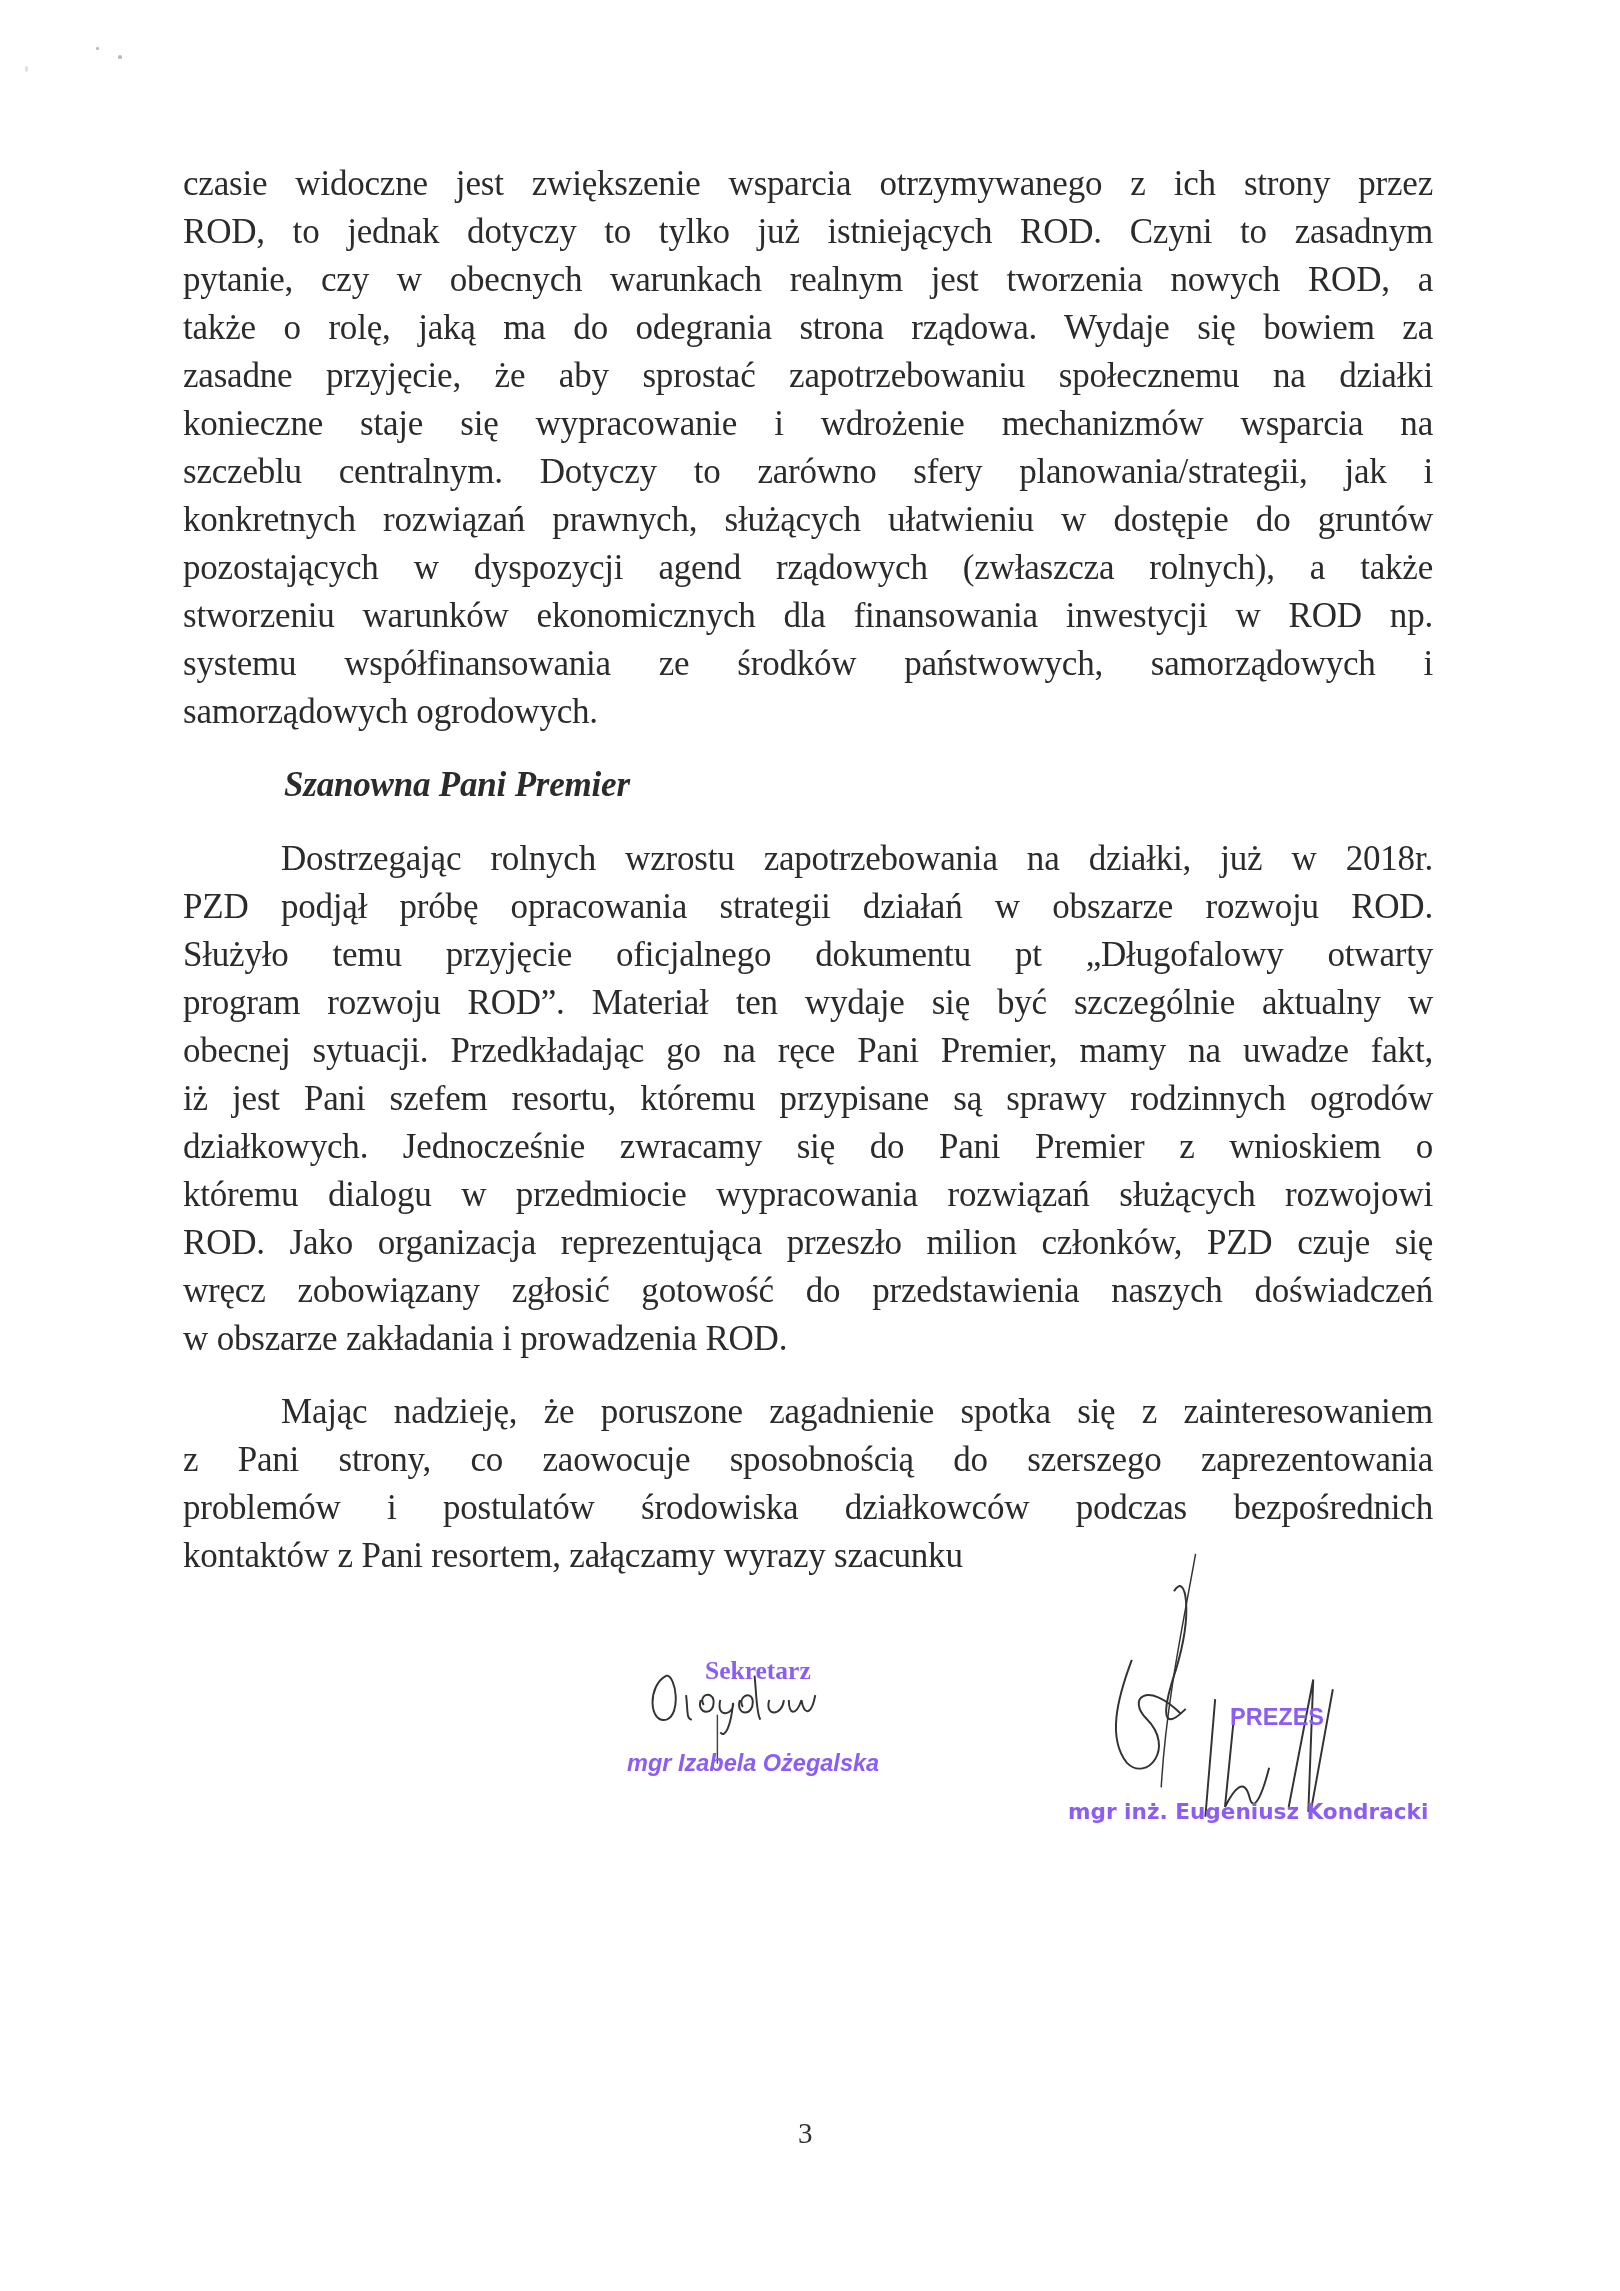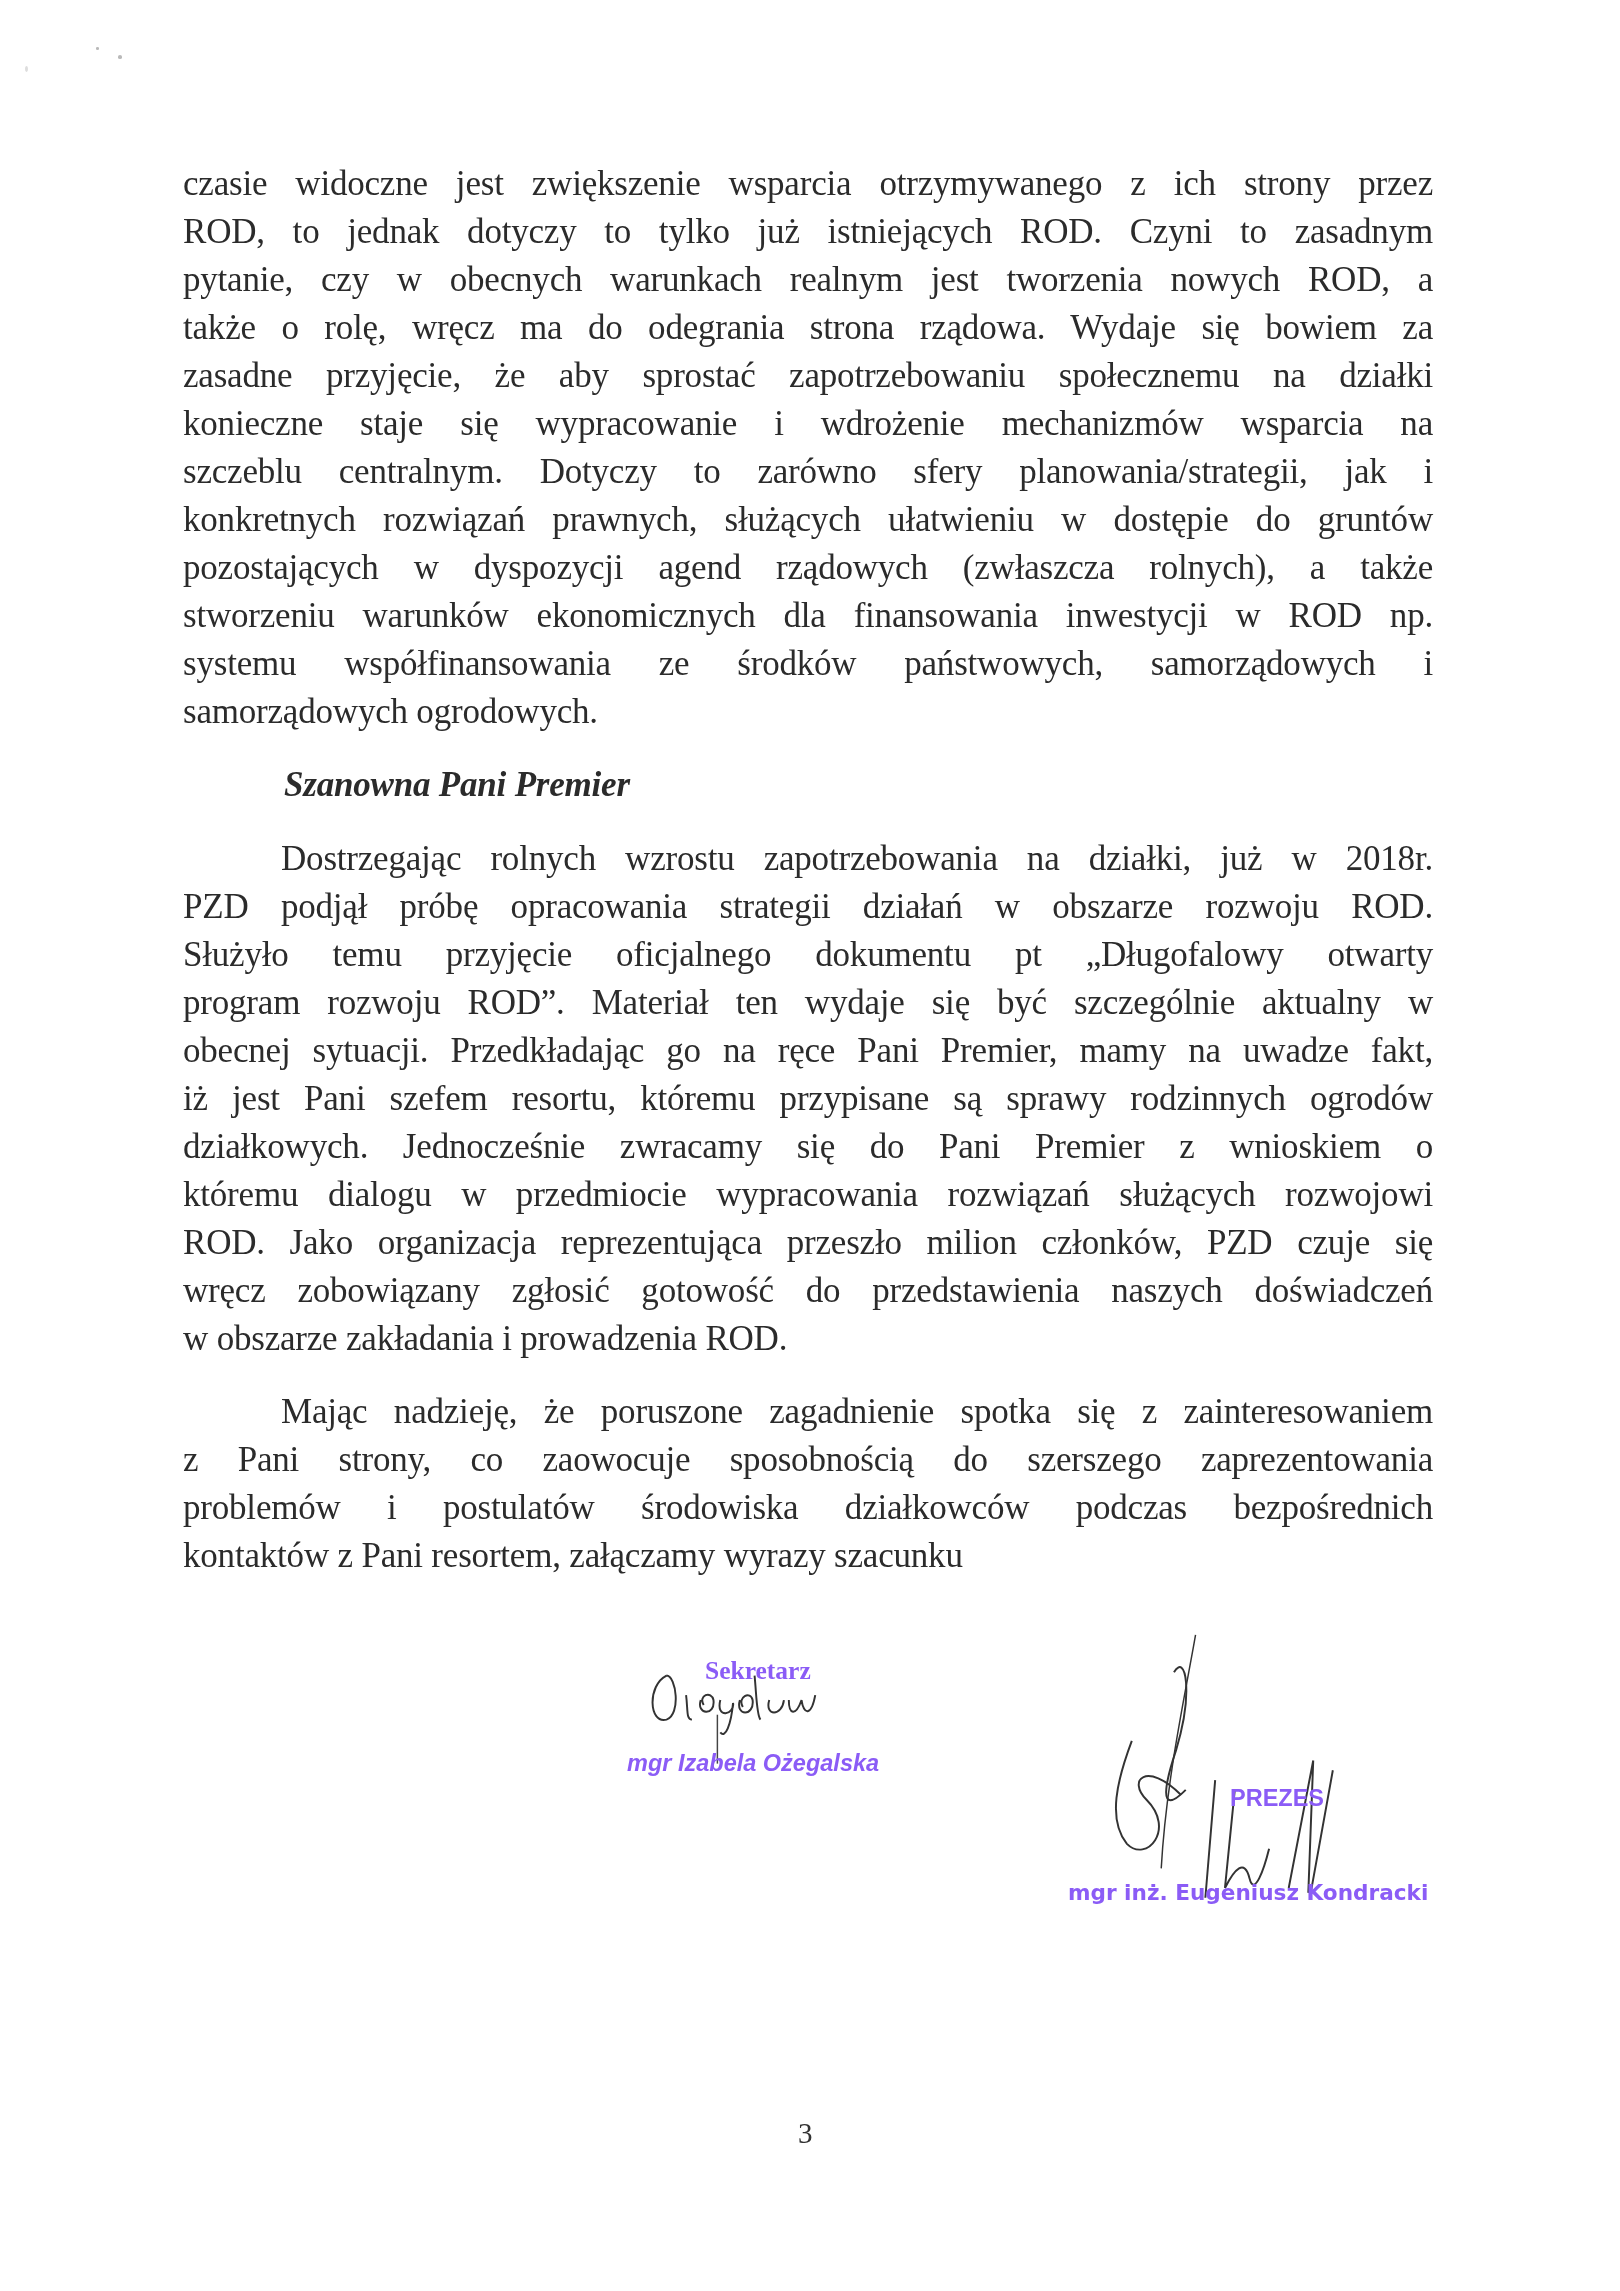--- a/index.html
+++ b/index.html
@@ -64,21 +64,21 @@
       position: absolute; left: 78px; top: 0px;
       font-family: "Liberation Serif", serif;
       font-weight: bold; font-size: 25.5px;
     }
     .sig-left .name {
       position: absolute; left: 0px; top: 94px;
       font-family: Liberation Sans, sans-serif;
       font-style: italic; font-weight: bold; font-size: 23.5px;
       white-space: nowrap;
     }
-    .sig-right { left: 1068px; top: 1633px; width: 412px; height: 304px; }
+    .sig-right { left: 1068px; top: 1552px; width: 412px; height: 304px; }
     .sig-right .role {
       position: absolute; left: 162px; top: 152px;
       font-family: "Liberation Sans", sans-serif;
       font-weight: bold; font-size: 23.5px; letter-spacing: 0px;
     }
     .sig-right .name {
       position: absolute; left: 0px; top: 247px;
       font-family: "DejaVu Sans", sans-serif;
       font-weight: bold; font-size: 21.6px; white-space: nowrap;
     }
@@ -101,21 +101,21 @@
   <span class="speck" style="left:76px;top:7.8px;width:3.9px;height:2.9px;"></span>
   <span class="speck" style="left:98px;top:15.7px;width:4.9px;height:3.9px;"></span>
   <span class="speck" style="left:5.9px;top:27.4px;width:2.9px;height:5.9px;background:#ddd;"></span>
 </div>
 
 <div class="body-text">
   <div>
     <span class="line">czasie  widoczne jest zwiększenie wsparcia otrzymywanego z ich strony przez</span>
     <span class="line">ROD, to jednak dotyczy to tylko już istniejących ROD. Czyni to zasadnym</span>
     <span class="line">pytanie, czy w obecnych warunkach realnym jest tworzenia nowych ROD, a</span>
-    <span class="line">także o rolę, wręcz ma do odegrania strona rządowa. Wydaje się bowiem za</span>
+    <span class="line">także o rolę, jaką ma do odegrania strona rządowa. Wydaje się bowiem za</span>
     <span class="line">zasadne przyjęcie, że aby sprostać zapotrzebowaniu społecznemu na działki</span>
     <span class="line">konieczne staje się wypracowanie i wdrożenie mechanizmów wsparcia na</span>
     <span class="line">szczeblu centralnym. Dotyczy to zarówno sfery planowania/strategii, jak i</span>
     <span class="line">konkretnych rozwiązań prawnych, służących ułatwieniu w dostępie do gruntów</span>
     <span class="line">pozostających w dyspozycji agend rządowych (zwłaszcza rolnych), a także</span>
     <span class="line">stworzeniu warunków ekonomicznych dla finansowania inwestycji w ROD np.</span>
     <span class="line">systemu współfinansowania ze środków państwowych, samorządowych i</span>
     <span class="line last">samorządowych ogrodowych.</span>
   </div>
 

